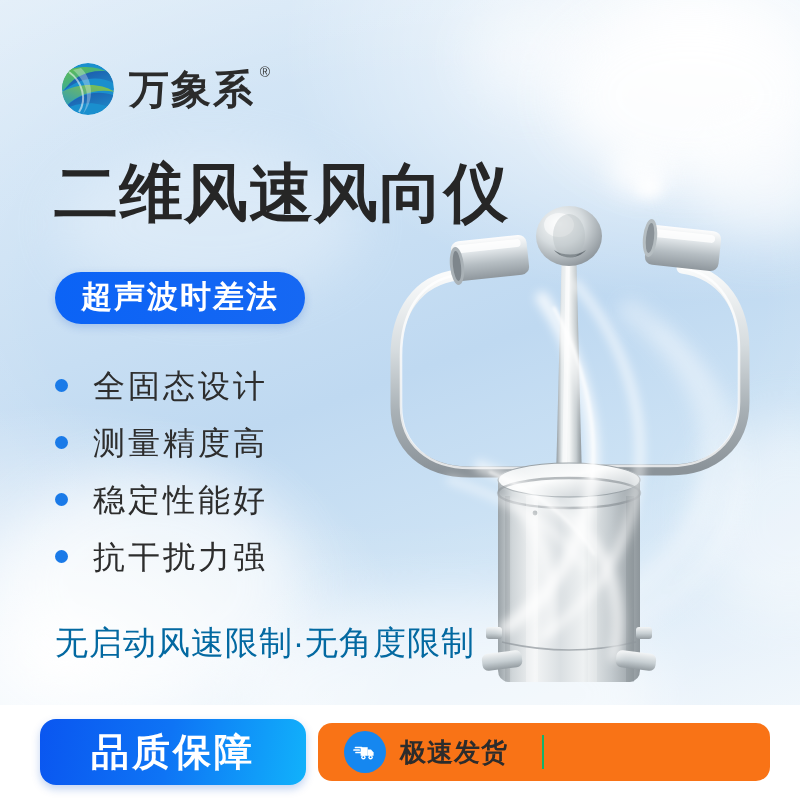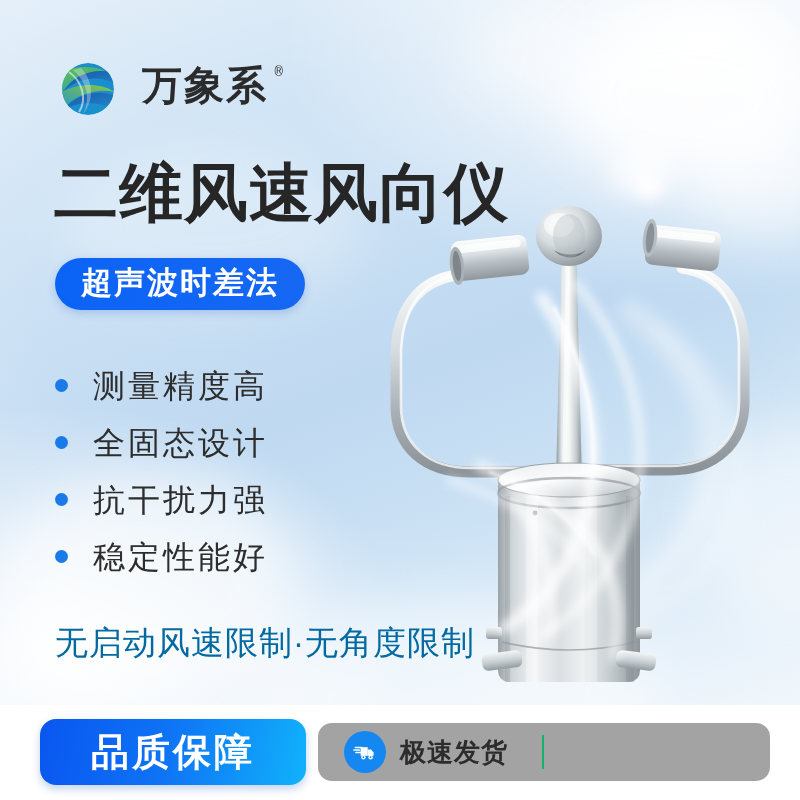--- a/index.html
+++ b/index.html
@@ -34,37 +34,37 @@
   .vign{
     position:absolute;left:0;top:0;width:800px;height:712px;
     background:radial-gradient(900px 560px at 50% 42%, rgba(255,255,255,0) 40%, rgba(255,255,255,.55) 100%);
   }
 
   
   .logo-row{position:absolute;left:57px;top:58px;display:flex;align-items:center;gap:10px;}
   .logo-mark{width:62px;height:62px;position:relative;}
   .logo-text{
     font-size:40px;font-weight:700;color:#2b2b2b;letter-spacing:2px;
-    font-family:Liberation Mono, monospace;
-    position:relative;line-height:1;margin-left:13px;
+    font-family:Liberation Sans, sans-serif;
+    position:relative;line-height:1;
   }
   .logo-reg{
     position:absolute;right:-17px;top:-4px;font-size:14px;font-weight:400;color:#3a3a3a;
   }
 
   
   .headline{
     position:absolute;left:54px;top:158px;
     font-size:64px;font-weight:700;color:#262626;letter-spacing:1px;
     line-height:1.12;white-space:nowrap;
   }
 
   
   .badge{
-    position:absolute;left:55px;top:258px;
+    position:absolute;left:55px;top:272px;
     display:flex;align-items:center;justify-content:center;
     padding:9px 26px 12px 26px;border-radius:28px;
     background:linear-gradient(90deg,#0b63f6 0%,#1668f3 100%);
     box-shadow:0 3px 8px rgba(16,80,200,.22);
   }
   .badge-text{
     color:#ffffff;font-size:31px;font-weight:700;letter-spacing:2px;
     line-height:1;white-space:nowrap;
   }
 
@@ -101,21 +101,21 @@
     background:linear-gradient(100deg,#0a56f0 0%,#0e74f5 48%,#11b2fb 100%);
     box-shadow:0 4px 9px rgba(12,80,200,.25);
     display:flex;align-items:center;justify-content:center;
   }
   .quality-text{
     color:#ffffff;font-size:38px;font-weight:700;letter-spacing:3px;line-height:1;
     white-space:nowrap;
   }
   .svc-strip{
     position:absolute;left:318px;top:18px;width:452px;height:58px;
-    background:#a3a3a3;border-radius:14px;
+    background:#f97316;border-radius:14px;
     display:flex;align-items:center;
   }
   .svc{display:flex;align-items:center;}
   .svc-1{margin-left:26px;}
   .svc-2{margin-left:0px;}
   .svc-ic{
     width:42px;height:42px;border-radius:50%;background:#1587f0;
     display:flex;align-items:center;justify-content:center;flex:0 0 auto;
   }
   .svc-label{
@@ -315,33 +315,33 @@
 
   <div class="headline">二维风速风向仪</div>
 
   <div class="badge">
     <span class="badge-text">超声波时差法</span>
   </div>
 
   <div class="features">
     <div class="feat">
       <span class="dot"></span>
-      <span class="feat-label">测量精度高</span>
+      <span class="feat-label">全固态设计</span>
     </div>
     <div class="feat">
       <span class="dot"></span>
-      <span class="feat-label">全固态设计</span>
+      <span class="feat-label">测量精度高</span>
+    </div>
+    <div class="feat">
+      <span class="dot"></span>
+      <span class="feat-label">稳定性能好</span>
     </div>
     <div class="feat">
       <span class="dot"></span>
       <span class="feat-label">抗干扰力强</span>
-    </div>
-    <div class="feat">
-      <span class="dot"></span>
-      <span class="feat-label">稳定性能好</span>
     </div>
   </div>
 
   <div class="subline">无启动风速限制·无角度限制</div>
 
   <div class="bottom">
 
     <div class="quality">
       <span class="quality-text">品质保障</span>
     </div>

